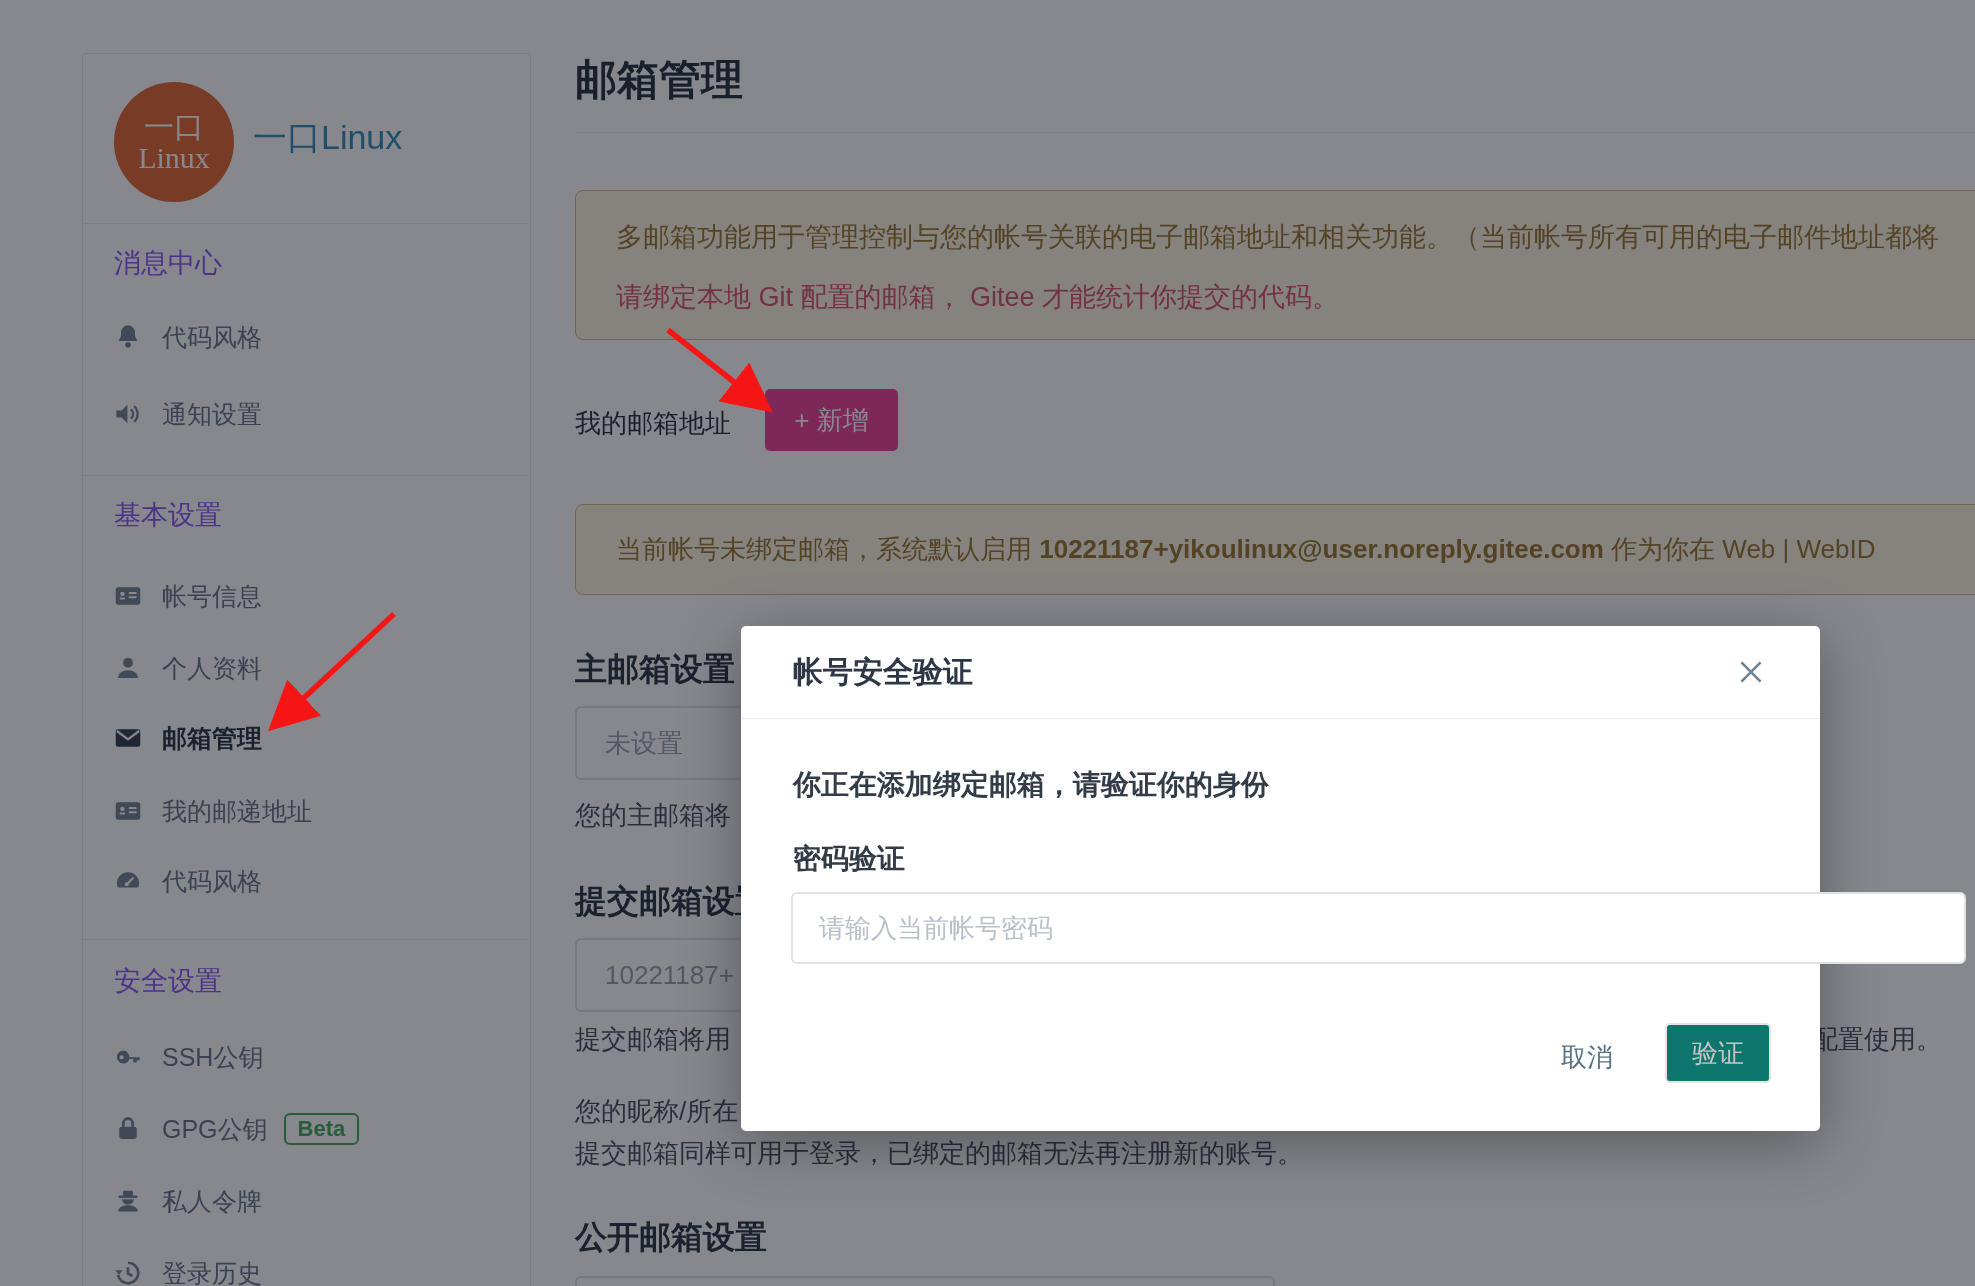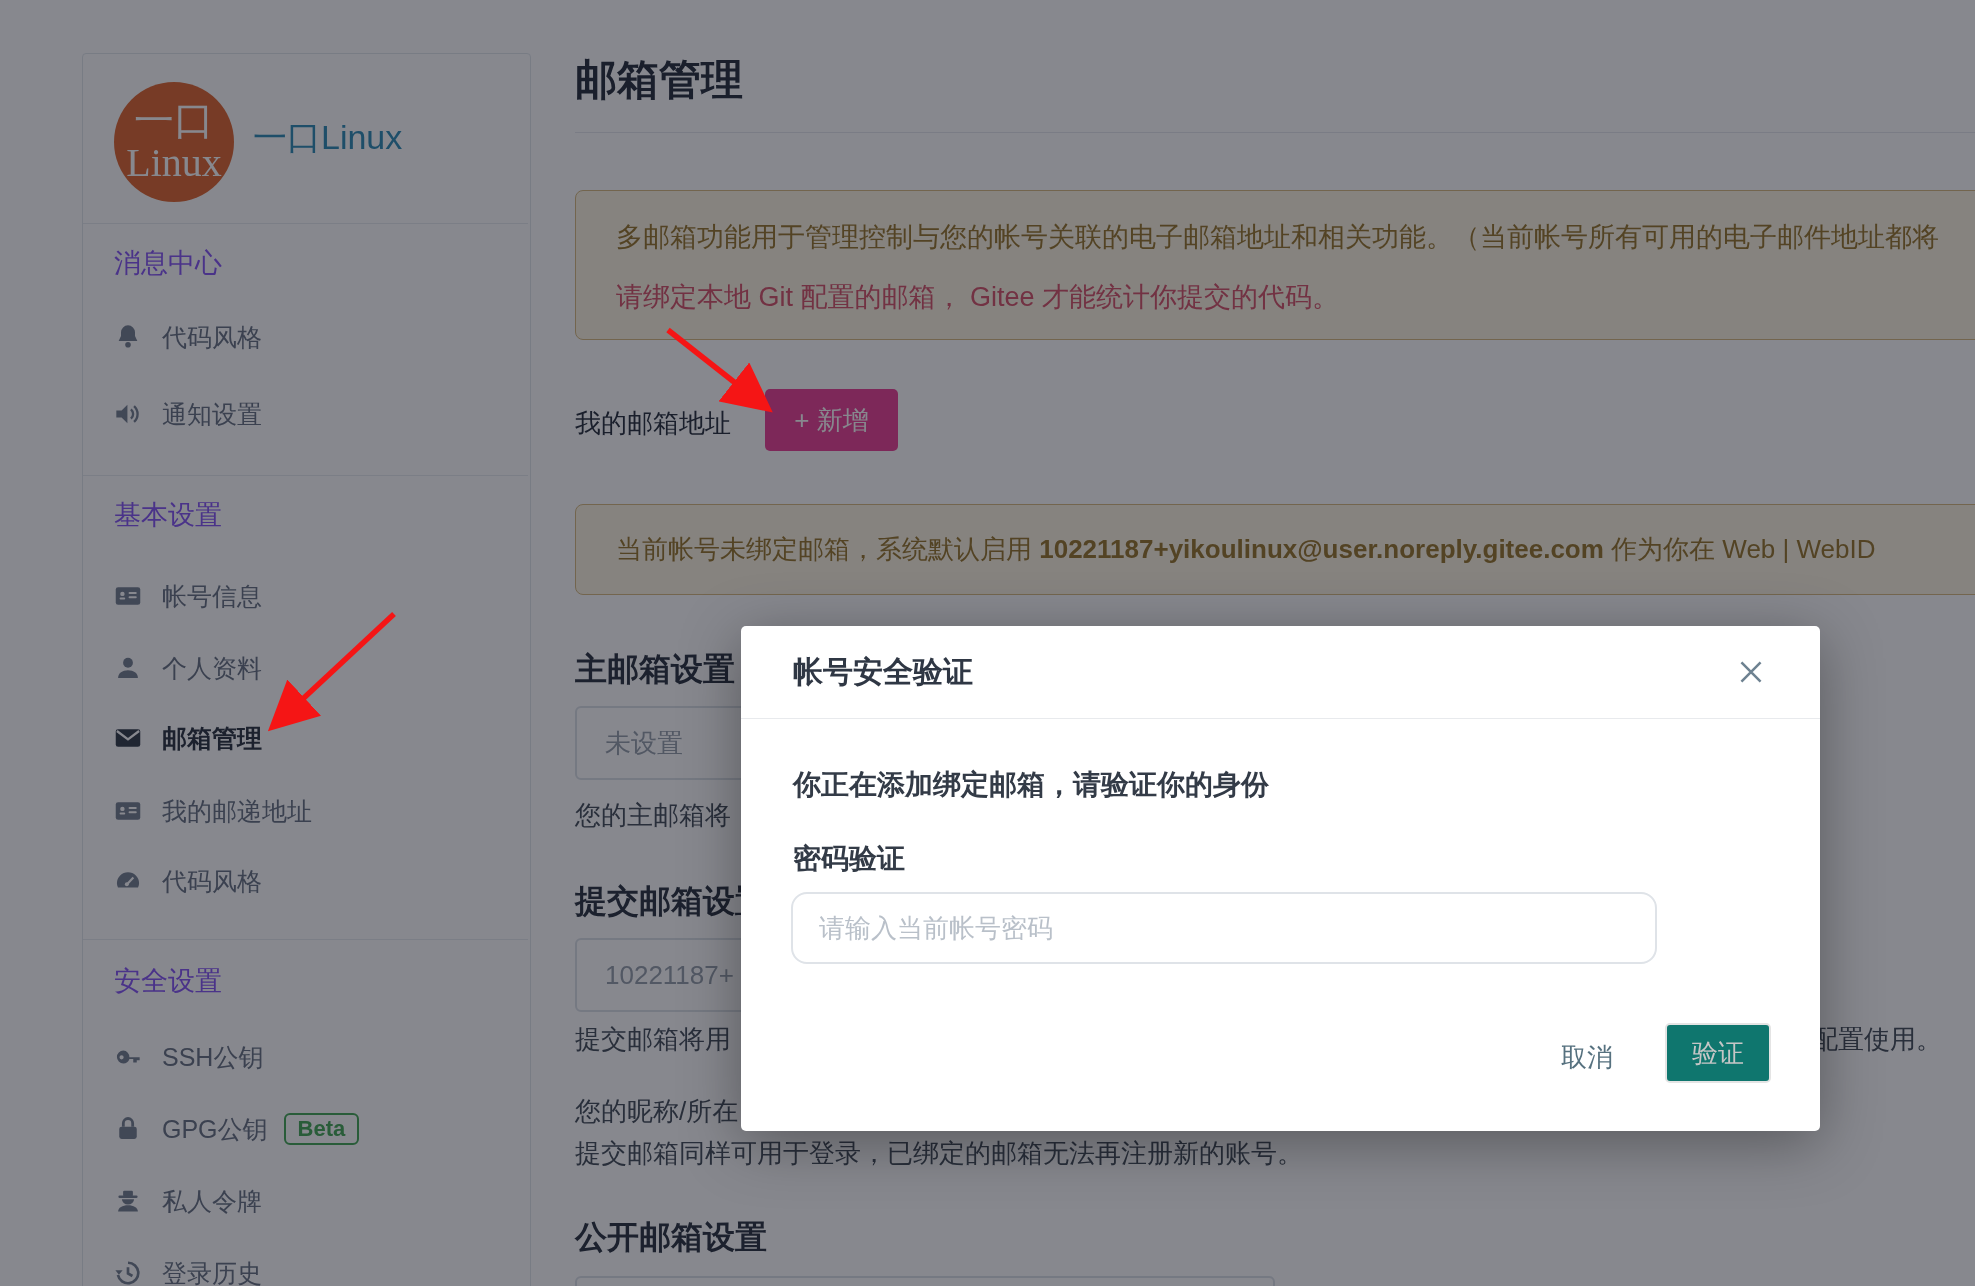--- a/index.html
+++ b/index.html
@@ -12,21 +12,21 @@
   .abs{position:absolute;}
   
   .card{
     left:82px;top:53px;width:447px;height:1420px;
     background:#fff;border:1px solid #e3e8ec;border-radius:4px;
   }
   .avatar{
     left:31px;top:28px;width:120px;height:120px;border-radius:50%;
     background:#e06c38;color:#fff;display:flex;flex-direction:column;
     align-items:center;justify-content:center;line-height:1.05;
-    font-family:"Liberation Serif","DejaVu Serif",serif;font-size:40px;text-align:center;
+    font-family:"Liberation Serif","DejaVu Serif",serif;font-size:30px;text-align:center;
   }
   .username{left:170px;top:44px;font-size:34px;color:#3791b9;margin-top:17px;}
   .card-div{left:0;width:445px;height:0;border-top:1px solid #e8ecef;}
   .sec-head{left:31px;font-size:27px;color:#8b5cf6;}
   .side-item{
     left:31px;width:385px;height:44px;display:flex;align-items:center;
     font-size:25px;color:#6e7888;cursor:pointer;
   }
   .side-item .ic{width:30px;height:30px;margin-right:18px;flex:0 0 30px;display:flex;align-items:center;}
   .side-item svg{fill:#7a8494;}
@@ -67,21 +67,21 @@
   .modal{
     left:741px;top:626px;width:1079px;height:505px;background:#fff;border-radius:5px;
     z-index:20;box-shadow:0 12px 60px rgba(0,0,0,0.35);
   }
   .modal-title{left:52px;top:26px;font-size:30px;font-weight:bold;color:#2f3744;}
   .modal-close{left:990px;top:26px;width:40px;height:40px;cursor:pointer;display:flex;align-items:center;justify-content:center;}
   .modal-hdiv{left:0;top:92px;width:1079px;height:0;border-top:1px solid #e8eaed;}
   .modal-lead{left:52px;top:140px;font-size:28px;font-weight:bold;color:#333b47;}
   .modal-label{left:52px;top:214px;font-size:28px;font-weight:bold;color:#333b47;}
   .modal-input{
-    left:50px;top:266px;width:866px;height:72px;border:2px solid #dfe3e8;border-radius:16px;
+    left:50px;top:266px;width:1175px;height:72px;border:2px solid #dfe3e8;border-radius:6px;
     box-sizing:border-box;padding:0 26px;font-size:26px;color:#333b47;outline:none;
     font-family:inherit;
   }
   .modal-input::placeholder{color:#b9c0c9;}
   .btn-cancel{
     left:800px;top:408px;font-size:26px;color:#56717f;background:none;border:none;
     cursor:pointer;font-family:inherit;padding:6px 20px;
   }
   .btn-verify{
     left:924px;top:397px;width:106px;height:60px;background:#0f766e;border:2px solid #e4e4e4;

